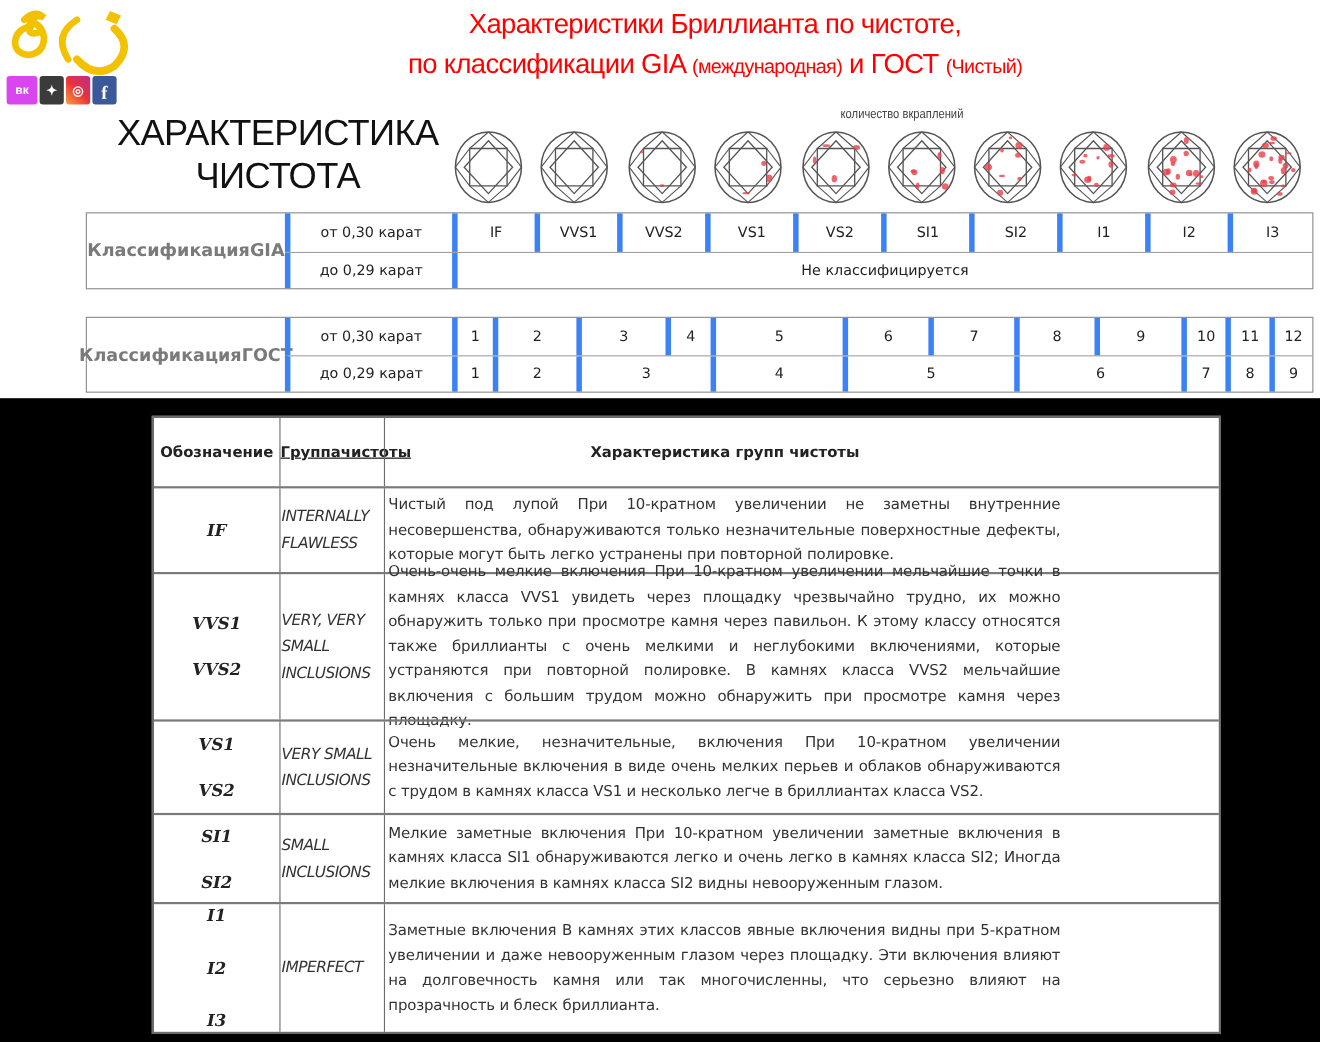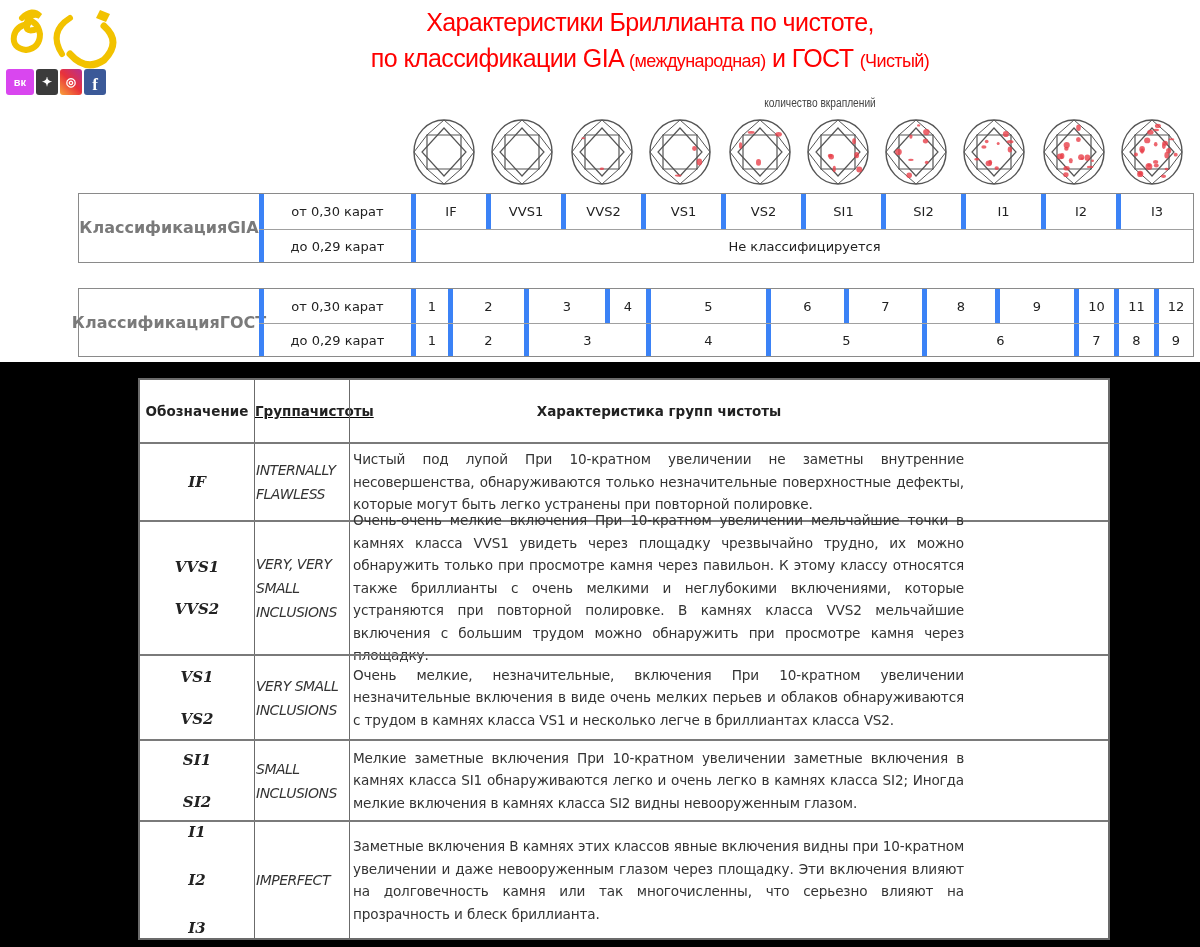--- a/index.html
+++ b/index.html
@@ -74,20 +74,24 @@
   <div class="title">
     <div>Характеристики Бриллианта по чистоте,</div>
     <div>
       <span>по классификации GIA</span>
       <span class="small">(международная)</span>
       <span>и ГОСТ</span>
       <span class="small">(Чистый)</span>
     </div>
   </div>
 
+  <div class="heading">
+    <div>ХАРАКТЕРИСТИКА</div>
+    <div>ЧИСТОТА</div>
+  </div>
 
   <div class="inclusions-label">количество вкраплений</div>
 
   <div class="diamonds" id="diamonds">
       <svg class="diamond" viewBox="0 0 64 68" style="left: 0px;">
         <ellipse cx="32" cy="34" rx="30" ry="32" fill="none" stroke="#555" stroke-width="1.4"></ellipse>
         <polygon points="32,10 54,34 32,58 10,34" fill="none" stroke="#555" stroke-width="1.2"></polygon>
         <polygon points="15,17 49,17 49,51 15,51" fill="none" stroke="#555" stroke-width="1.2"></polygon>
         <path d="M32 2 L15 17 M32 2 L49 17 M62 34 L49 17 M62 34 L49 51 M32 66 L49 51 M32 66 L15 51 M2 34 L15 51 M2 34 L15 17" stroke="#555" stroke-width="1" fill="none"></path>
       </svg>
@@ -352,17 +356,17 @@
           <span class="code">I1</span>
           <span class="code">I2</span>
           <span class="code">I3</span>
         </div>
         <div class="lcell c2">
           <div class="grp">
             <div>IMPERFECT</div>
           </div>
         </div>
         <div class="lcell c3">
-          <div class="desc">Заметные включения В камнях этих классов явные включения видны при 10-кратном увеличении и даже невооруженным глазом через площадку. Эти включения влияют на долговечность камня или так многочисленны, что серьезно влияют на прозрачность и блеск бриллианта.</div>
+          <div class="desc">Заметные включения В камнях этих классов явные включения видны при 5-кратном увеличении и даже невооруженным глазом через площадку. Эти включения влияют на долговечность камня или так многочисленны, что серьезно влияют на прозрачность и блеск бриллианта.</div>
         </div>
       </div>
     </div>
 </div>
 
 </body></html>

